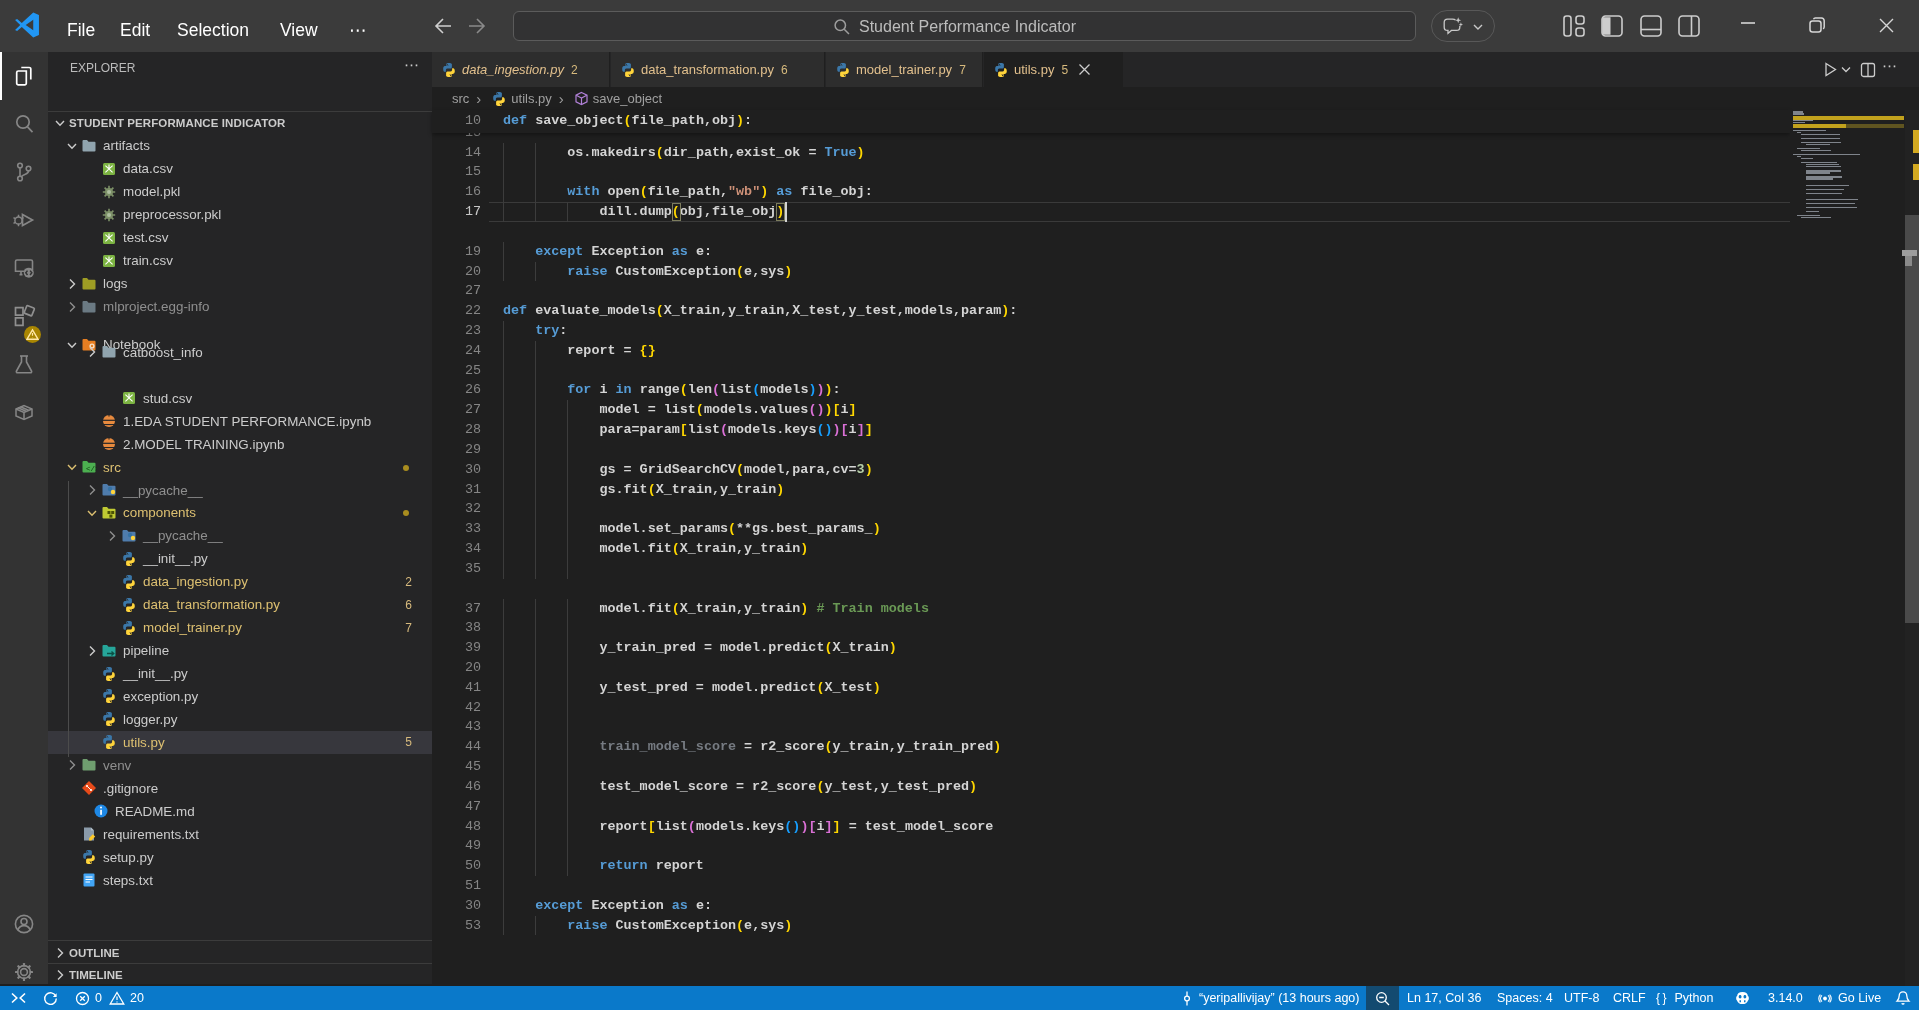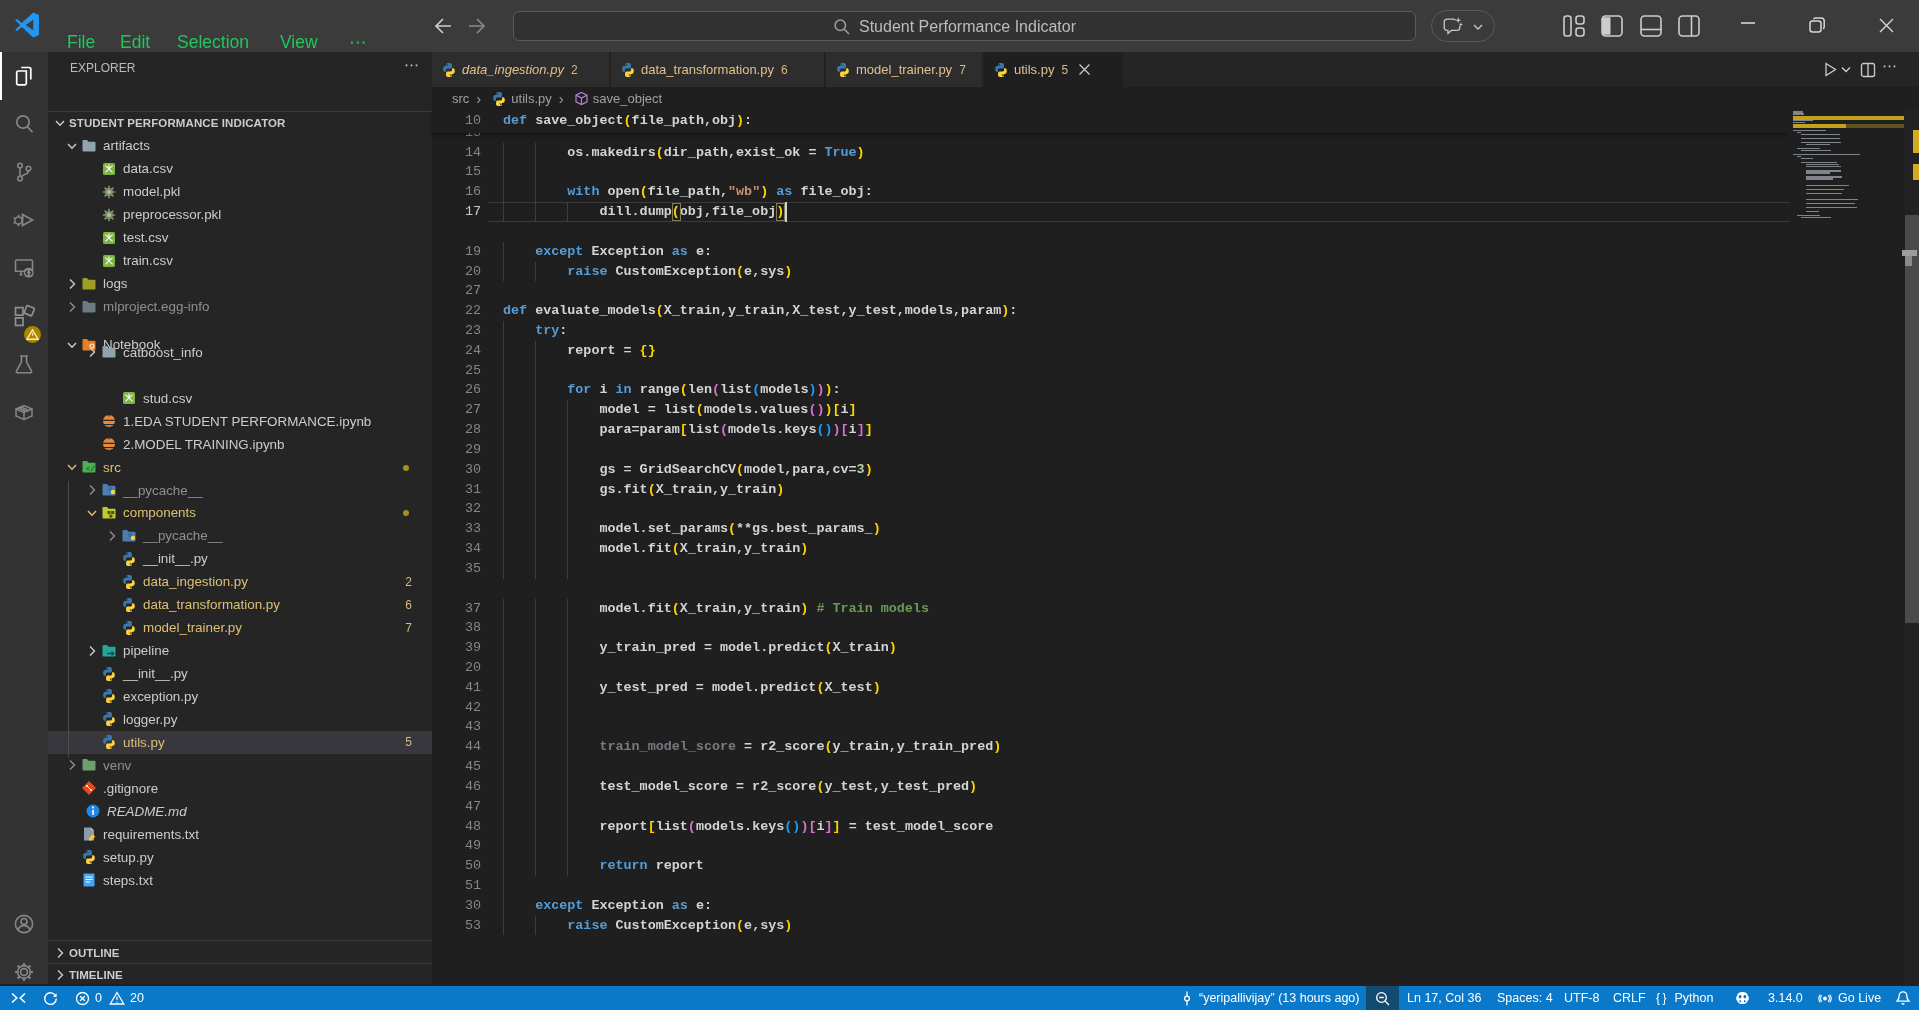--- a/index.html
+++ b/index.html
@@ -1,17 +1,17 @@
 <!DOCTYPE html>
 <html><head><meta charset="utf-8"><title>utils.py - Student Performance Indicator - Visual Studio Code</title>
 <style>
 *{margin:0;padding:0;box-sizing:border-box}
 html,body{width:1919px;height:1010px;overflow:hidden;background:#1f1f1f;font-family:"Liberation Sans",sans-serif;-webkit-font-smoothing:antialiased}
 #titlebar{position:absolute;left:0;top:0;width:1919px;height:52px;background:#3b3b3b;color:#cccccc}
-.menu{position:absolute;top:16px;height:52px;line-height:52px;font-size:17.5px;color:#22c55e}
+.menu{position:absolute;top:4px;height:52px;line-height:52px;font-size:17.5px;color:#ffffff}
 #searchbox{position:absolute;left:513px;top:11px;width:903px;height:30px;background:#323233;border:1px solid #5b5b5b;border-radius:6px;color:#b8b8b8;font-size:13.5px}
 #copilotbtn{position:absolute;left:1431px;top:10px;width:64px;height:32px;border:1px solid #585858;border-radius:16px}
 .wbtn{position:absolute;top:0;width:46px;height:52px}
 #activitybar{position:absolute;left:0;top:52px;width:48px;height:932px;background:#333333}
 .abicon{position:absolute;left:0;width:48px;height:48px;display:flex;align-items:center;justify-content:center;color:#868686}
 #sidebar{position:absolute;left:48px;top:52px;width:384px;height:932px;background:#252526;color:#cccccc}
 .trow{position:absolute;left:0;width:384px;height:23px;display:flex;align-items:center;font-size:13.4px;color:#cccccc;white-space:nowrap}
 .tico{width:16px;height:16px;margin-right:6px;flex:none;position:relative}
 .chev{flex:none;width:16px;height:16px;position:relative;margin-right:1px}
 .chev svg{position:absolute;left:0;top:0}
@@ -559,21 +559,21 @@
           <path fill="#e64a19" d="M8 1 L15 8 L8 15 L1 8 Z"></path>
           <g fill="#ffffff">
             <circle cx="6" cy="6" r="1.1"></circle>
             <circle cx="10" cy="10" r="1.1"></circle>
             <path d="M6.5 6.5 L9.8 9.8" stroke="#ffffff" stroke-width="1"></path>
           </g>
         </svg>
       </span>
       <span style="color:#cccccc">.gitignore</span>
     </div>
-<div class="trow" style="top:747.6px;padding-left:20px;font-style:italic;">
+<div class="trow" style="top:747.6px;padding-left:28px;">
       <span class="chev"></span>
       <span class="tico">
         <svg width="16" height="16" viewBox="0 0 16 16">
           <circle cx="8" cy="8" r="6.5" fill="#1e88e5"></circle>
           <rect x="7.2" y="6.8" width="1.7" height="5" fill="#ffffff"></rect>
           <circle cx="8" cy="4.6" r="1" fill="#ffffff"></circle>
         </svg>
       </span>
       <span style="color:#cccccc">README.md</span>
     </div>

